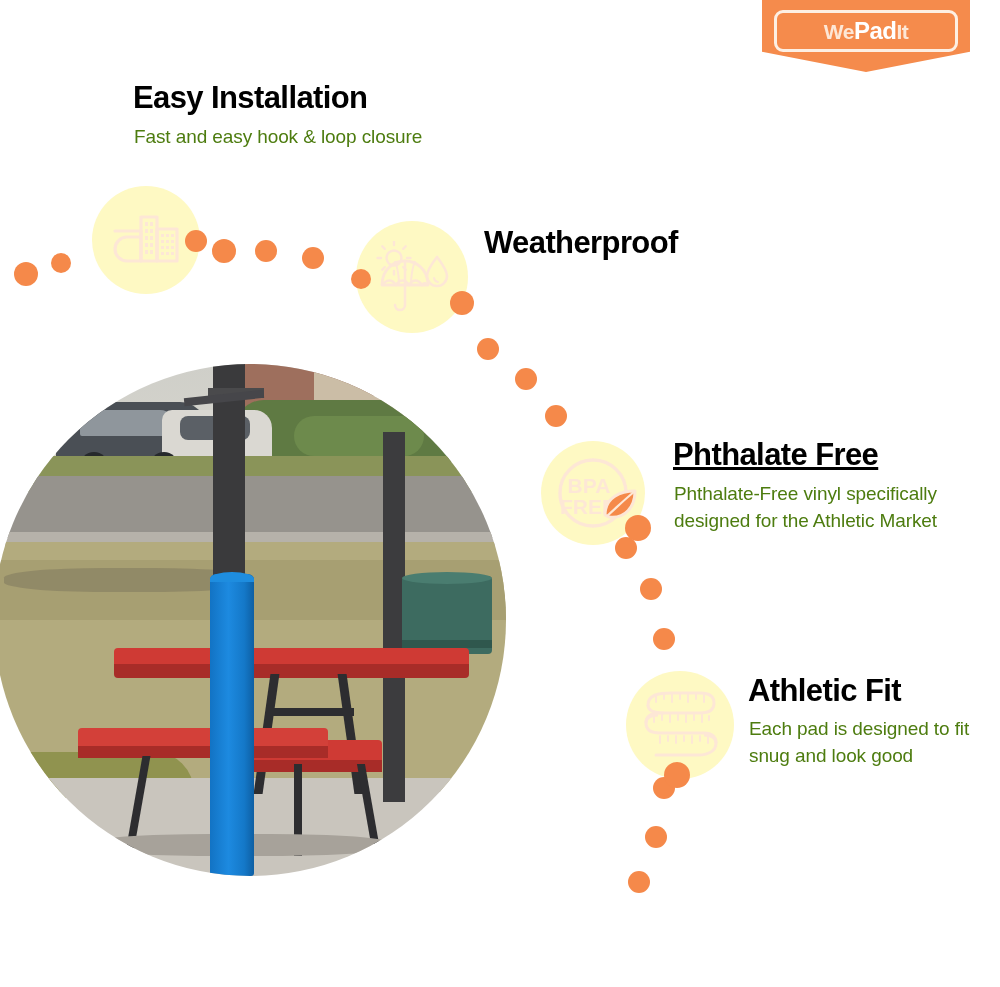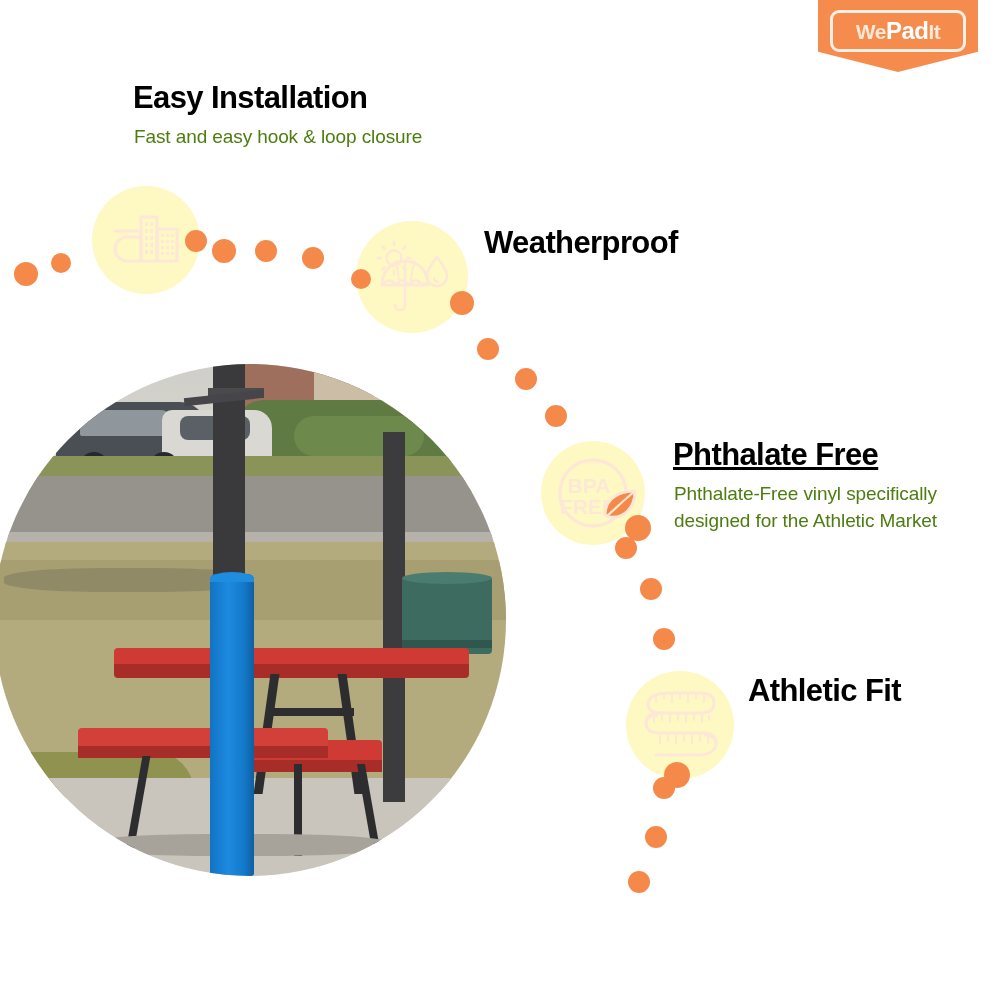--- a/index.html
+++ b/index.html
@@ -14,23 +14,23 @@
     position: relative;
     width: 1000px;
     height: 987px;
     background: #ffffff;
     overflow: hidden;
   }
 
   
   .logo-wrap {
     position: absolute;
-    left: 818px;
+    left: 762px;
     top: 0px;
-    width: 160px;
+    width: 208px;
     height: 72px;
   }
   .logo-shield {
     position: absolute;
     inset: 0;
     background: #F58B4C;
     -webkit-clip-path: polygon(0 0, 100% 0, 100% 72%, 50% 100%, 0 72%);
     clip-path: polygon(0 0, 100% 0, 100% 72%, 50% 100%, 0 72%);
   }
   .logo-plate {
@@ -298,20 +298,21 @@
     <svg class="icon-svg" width="92" height="92" viewBox="0 0 92 92" fill="none">
       <circle cx="46" cy="46" r="33" stroke="#FDE7D6" stroke-width="3.4" fill="none"></circle>
       <text x="42" y="46" text-anchor="middle" font-family="Liberation Sans, sans-serif" font-size="21" font-weight="bold" fill="#FDE7D6">BPA</text>
       <text x="41" y="67" text-anchor="middle" font-family="Liberation Sans, sans-serif" font-size="21" font-weight="bold" fill="#FDE7D6">FREE</text>
       <path d="M58 68 C58 50 74 44 88 44 C88 60 78 72 62 70 Z" fill="#F5894A" stroke="#FDE7D6" stroke-width="3" stroke-linejoin="round"></path>
       <path d="M60 69 C68 62 78 52 87 45" stroke="#FDE7D6" stroke-width="2.2" fill="none" stroke-linecap="round"></path>
     </svg>
   </div>
 
   <div class="feature-title" id="f4-title">Athletic Fit</div>
+  <div class="feature-desc" id="f4-desc">Each pad is designed to fit snug and look good</div>
 
   <div class="icon-circle" id="icon-fit">
     <span class="blob-a"></span>
     <svg class="icon-svg" width="84" height="80" viewBox="0 0 84 80" fill="none">
       <path d="M10 20 C10 10 20 8 34 8 H62 C72 8 76 12 76 18 C76 24 72 28 62 28 H22 C12 28 8 32 8 38 C8 44 12 48 22 48 H66 C74 48 78 52 78 58 C78 65 72 70 60 70 H18" stroke="#FDE7D6" stroke-width="3" fill="none" stroke-linejoin="round" stroke-linecap="round"></path>
       <path d="M10 20 C10 28 20 30 34 30 H62" stroke="#FDE7D6" stroke-width="0" fill="none"></path>
       <g stroke="#FDE7D6" stroke-width="2" stroke-linecap="round">
         <path d="M18 10 V17"></path>
           <path d="M26 9 V14"></path>
           <path d="M34 9 V17"></path>

